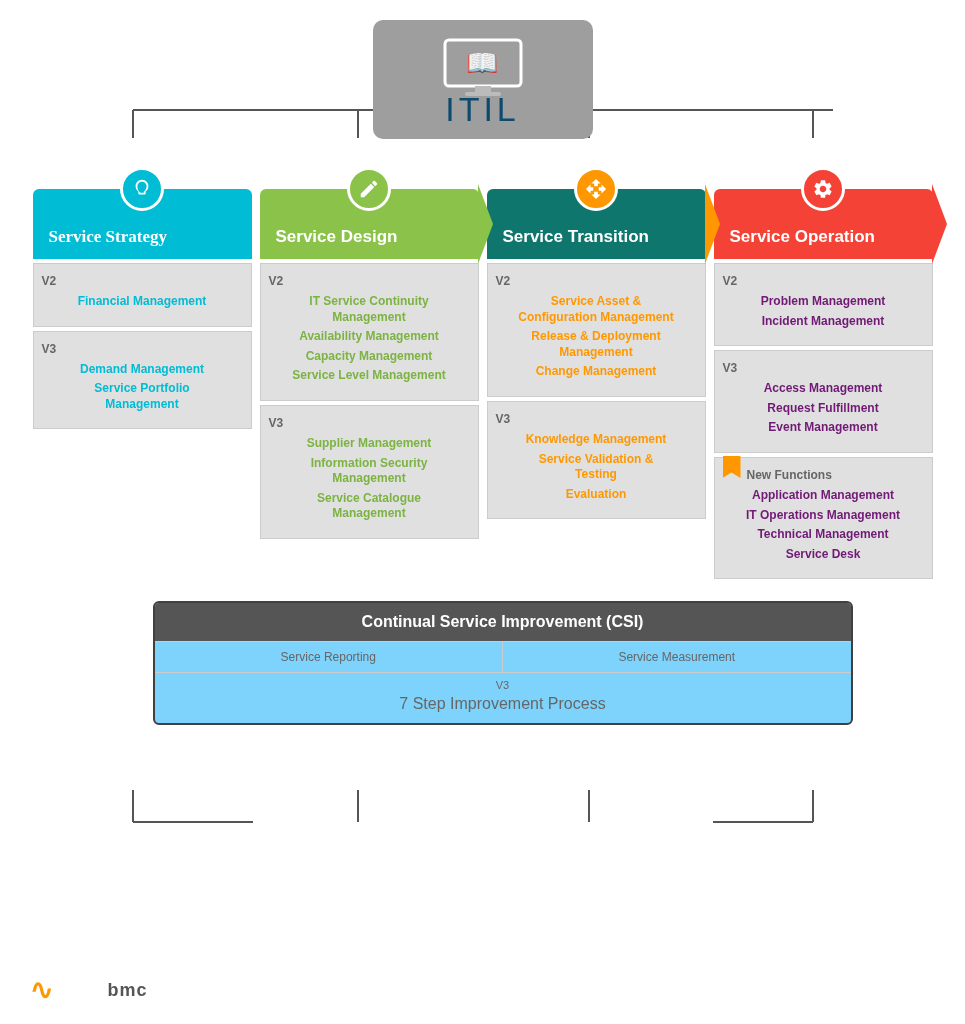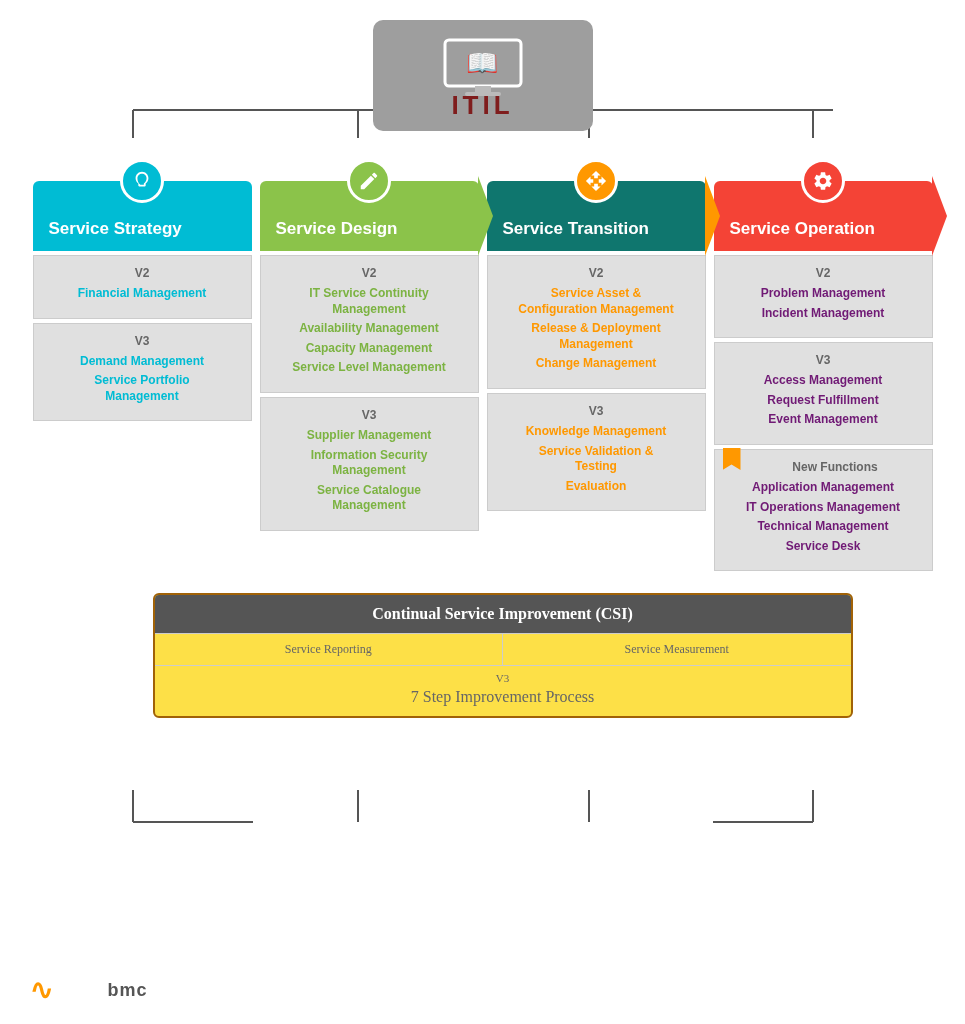--- a/index.html
+++ b/index.html
@@ -105,21 +105,21 @@
 
     
     .v-box {
       background: #e0e0e0;
       border: 1px solid #ccc;
       padding: 10px 8px 12px 8px;
       margin-top: 4px;
     }
     .v-box:first-of-type { margin-top: 0; }
     .v-label {
-      text-align: center;
+      text-align: left;
       font-size: 12px;
       color: #666;
       font-weight: 600;
       margin-bottom: 6px;
     }
     .v-items {
       list-style: none;
       text-align: center;
     }
     .v-items li {
@@ -145,24 +145,23 @@
       position: absolute;
       top: -2px;
       left: 8px;
       width: 18px;
       height: 22px;
       background: #ff9800;
       clip-path: polygon(0 0, 100% 0, 100% 100%, 50% 75%, 0 100%);
     }
 
     .csi-box {
-      border: 2px solid #a16207;
+      border: 2px solid #404040;
       border-radius: 6px;
-      background: #fde047;
-      font-family: Liberation Serif, serif;
+      background: #7dd3fc;
     }
 
     .csi-header {
       background: #555;
       color: #fff;
       text-align: center;
       padding: 10px;
       font-size: 16px;
       font-weight: 700;
       border-radius: 4px 4px 0 0;
@@ -284,29 +283,29 @@
         <svg class="monitor-svg" width="80" height="58" viewBox="0 0 80 58">
 
           <rect x="2" y="2" width="76" height="46" rx="4" ry="4" fill="none" stroke="#fff" stroke-width="3"></rect>
 
           <text x="40" y="34" text-anchor="middle" fill="#fff" font-size="26" font-family="Arial">📖</text>
 
           <rect x="32" y="48" width="16" height="6" fill="#bbb"></rect>
           <rect x="22" y="54" width="36" height="4" rx="2" fill="#bbb"></rect>
         </svg>
         <div style="display:flex;align-items:center;justify-content:center;gap:8px;margin-top:-6px;">
-          <span style="color:#7f1d1d;font-size:26px;font-weight:700;letter-spacing:4px;">ITIL</span>
+          <span style="color:#0c4a6e;font-size:34px;font-weight:400;letter-spacing:4px;">ITIL</span>
         </div>
       </div>
     </div>
 
     <div class="columns-wrapper" style="margin-top: 0;">
 
       <div class="column">
-        <div class="col-header strategy" style="margin-top:22px; border-radius:6px 6px 0 0; min-height:70px;">
+        <div class="col-header strategy" style="margin-top:22px; border-radius:6px 6px 0 0; min-height:70px;font-family:Liberation Serif, serif;">
           <div class="header-circle strategy">
             <svg width="22" height="22" viewBox="0 0 24 24">
                 <path d="M12 2C8.13 2 5 5.13 5 9c0 2.38 1.19 4.47 3 5.74V17c0 .55.45 1 1 1h6c.55 0 1-.45 1-1v-2.26c1.81-1.27 3-3.36 3-5.74 0-3.87-3.13-7-7-7zm2 13.7V16H10v-.3C8.2 14.57 7 12.35 7 9c0-2.76 2.24-5 5-5s5 2.24 5 5c0 2.35-1.2 4.57-3 5.7z" fill="#fff"></path>
               </svg>
           </div>
           <span class="col-header-text">Service Strategy</span>
         </div>
 
         <div class="v-box">
           <div class="v-label">V2</div>

